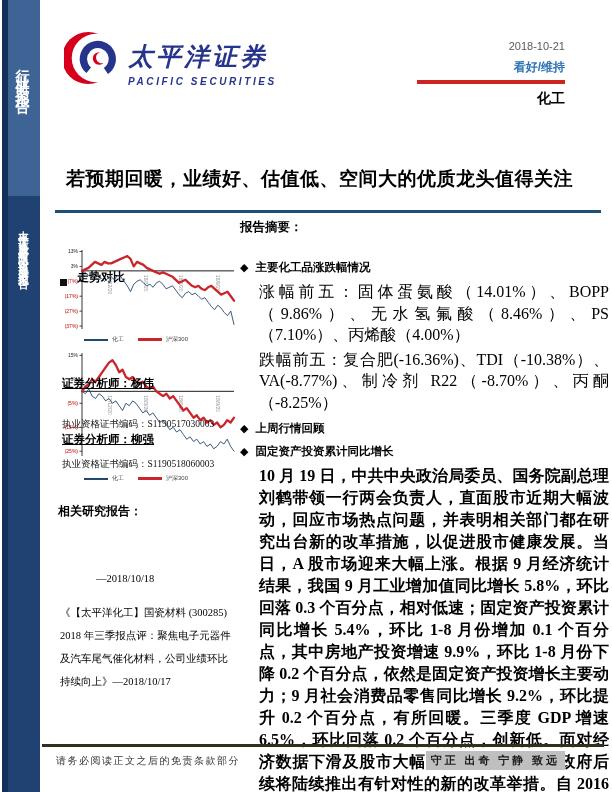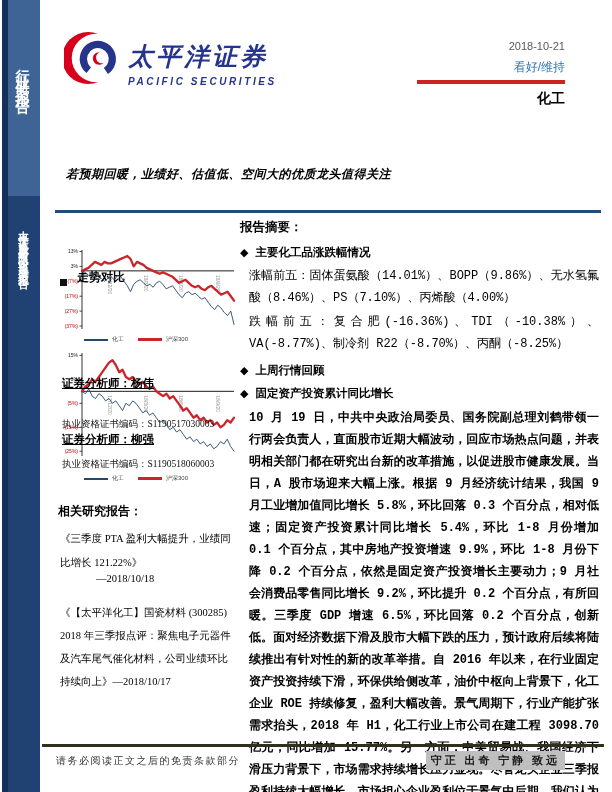--- a/index.html
+++ b/index.html
@@ -17,25 +17,25 @@
   .side-text.top { left:11px; top:58px; font-size:14px; font-weight:bold; letter-spacing:6px; }
   .side-text.bottom { left:14px; top:222px; font-size:10.5px; font-weight:bold; letter-spacing:3px; }
   
   .logo-mark { position:absolute; left:64px; top:26px; }
   .brand { position:absolute; left:128px; top:40px; color:#27348B;font-style:italic; }
   .brand-cn { font-size:25px; font-weight:bold; letter-spacing:3px; font-family:"Liberation Serif", serif; }
   .brand-en { font-size:10px; font-weight:bold; letter-spacing:2.6px; margin-top:3px; font-family:"Liberation Sans", sans-serif; }
   .hdr-right { position:absolute; right:47px; top:40px; text-align:right; font-family:"Liberation Sans", sans-serif; }
   .hdr-date { font-size:11px; color:#595959; }
   .hdr-type { font-size:11.5px; color:#4d4d4d; margin-top:7px; }
-  .hdr-rating { font-size:12px; color:#2E74B5; margin-top:7px; font-weight:normal; }
+  .hdr-rating { font-size:12px; color:#2E74B5; margin-top:7px; font-weight:bold; }
   .hdr-redline { width:148px; height:3.5px; background:#CE2420; margin:4px 0 0 auto; }
   .hdr-industry { font-size:14px; font-weight:bold; color:#000; margin-top:6px; font-family:"Liberation Serif", serif; }
   
-  .doc-title { position:absolute; left:66px; top:166px; width:532px; font-size:12px; font-weight:bold; color:#000; letter-spacing:0.5px;font-style:italic; }
+  .doc-title { position:absolute; left:66px; top:166px; width:532px; font-size:19px; font-weight:bold; color:#000; letter-spacing:0.5px; }
   .title-divider { position:absolute; left:55px; top:210px; width:546px; height:3.2px; background:#1F4E79; }
   
   .leftcol { position:absolute; left:58px; top:221px; width:178px; height:510px; }
   .trend-head { position:absolute; left:0; top:16px; display:flex; align-items:flex-end;margin-top:32px; }
   .sq-bullet { width:7px; height:7px; background:#111; display:inline-block; margin:2px 10px 0 2px; }
   .trend-label { font-size:12px; font-weight:bold; }
   .chart-host { position:absolute; left:0; z-index:0; }
   #chart0 { top:25px; }
   #chart1 { top:128px; }
   .legend { position:absolute; left:26px; display:flex; gap:14px; align-items:center; z-index:2; }
@@ -48,25 +48,25 @@
   #analyst0 { top:155px; } #analyst1 { top:211px; }
   .cert { position:absolute; left:4px; z-index:2; font-size:9.5px; color:#111; white-space:nowrap; }
   #cert0 { top:197px; } #cert1 { top:237px; }
   .related-head { position:absolute; left:0; top:282px; font-size:12px; font-weight:bold; }
   .rel-text { position:absolute; left:2px; width:174px; font-size:10.5px; line-height:24px; color:#000; }
   #rel0-text { top:306px; }
   #rel0-date { position:absolute; left:2px; top:352px; font-size:10.5px;margin-left:36px; }
   #rel1-text { top:380px; line-height:23px; }
   
   .rightcol { position:absolute; left:240px; top:219px; width:362px; }
-  .summary-head { font-size:12.5px; font-weight:bold; margin-bottom:9px; }
+  .summary-head { font-size:12.5px; font-weight:bold; margin-bottom:24px; }
   .sec-head { display:flex; align-items:baseline; gap:7px; margin:8px 0 6px 0; }
   .diamond { font-size:11px; line-height:1; }
   .sec-title { font-size:11.5px; font-weight:bold; }
-  .para { margin-left:9px; width:350px; font-size:12px; line-height:21.5px; text-align:justify; font-weight:500; margin-bottom:3px;font-family:Liberation Mono, monospace; }
+  .para { margin-left:19px; width:350px; font-size:16px; line-height:21.5px; text-align:justify; font-weight:500; margin-bottom:3px; }
   .para.long { line-height:22px; font-weight:600; }
   
   .footer-line { position:absolute; left:42px; top:744px; width:562px; height:2.5px; background:#32301D; }
   .footer-disclaimer { position:absolute; left:56px; top:754px; font-size:10px; color:#333; letter-spacing:1.5px; }
   .footer-motto { position:absolute; right:47px; top:751px; background:#BFBFBF; color:#1a1a1a; font-size:11px; font-weight:bold; letter-spacing:3px; padding:2px 5px; }
 </style>
 </head>
 <body>
 
 <div class="sidebar">
@@ -168,21 +168,20 @@
       <span class="leg-line" style="background: rgb(36, 71, 110);"></span>
       <span class="leg-txt">化工</span>
     </span>
     <span class="leg-item">
       <span class="leg-line thick" style="background: rgb(201, 37, 43);"></span>
       <span class="leg-txt">沪深300</span>
     </span>
   </div>
 
   <div class="related-head">相关研究报告：</div>
-  <div id="rel0-text" class="rel-text">《三季度 PTA 盈利大幅提升，业绩同比增长 121.22%》</div>
   <div id="rel0-date">—2018/10/18</div>
   <div id="rel1-text" class="rel-text"><span>《【太平洋化工】国瓷材料 (300285) 2018 年三季报点评：聚焦电子元器件及汽车尾气催化材料，公司业绩环比持续向上》</span><span>—2018/10/17</span></div>
 </div>
 
 <div class="rightcol">
   <div class="summary-head">报告摘要：</div>
 
   <div class="sec-head">
     <span class="diamond">◆</span>
     <span class="sec-title">主要化工品涨跌幅情况</span>

